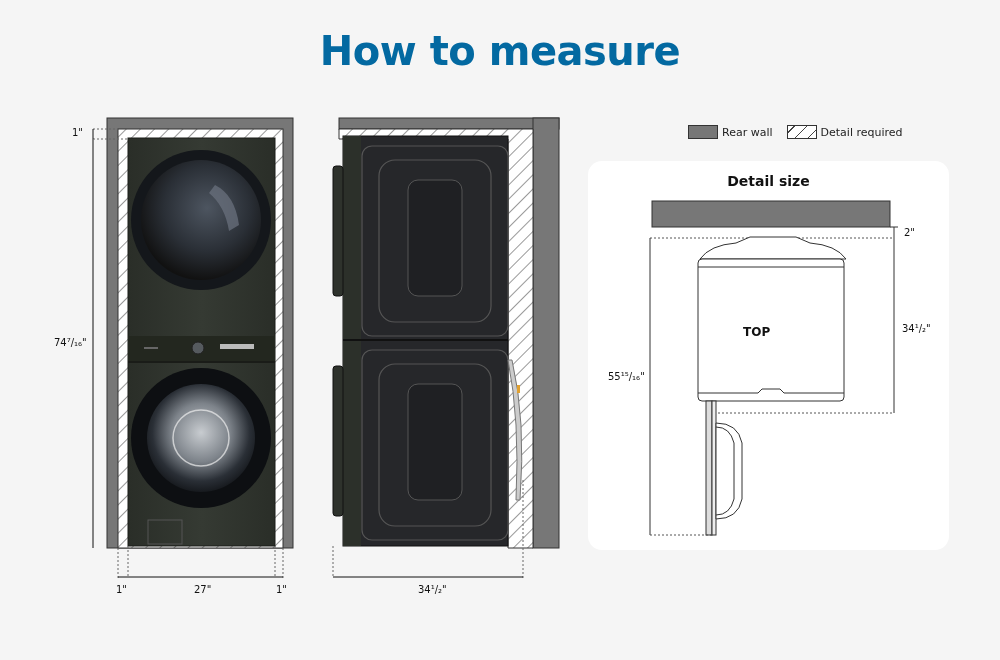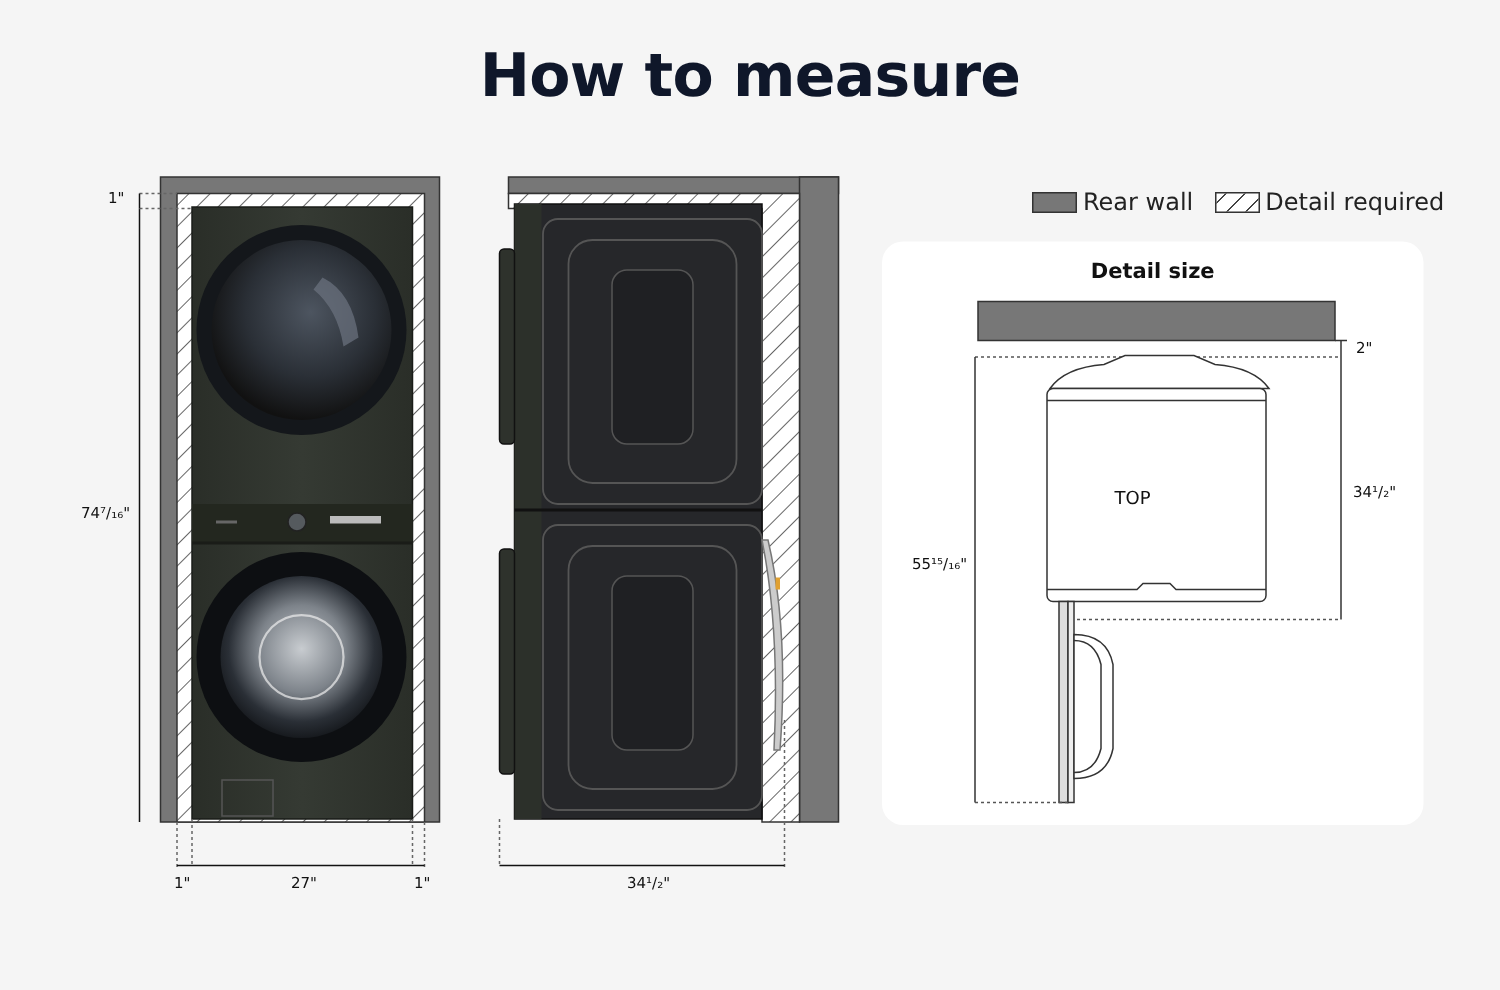--- a/index.html
+++ b/index.html
@@ -4,29 +4,29 @@
 <style>
   html, body { margin: 0; padding: 0; }
   body {
     width: 1000px; height: 660px; overflow: hidden;
     background: #f5f5f5;
     font-family: "DejaVu Sans", "Liberation Sans", sans-serif;
     position: relative;
   }
   .title {
     position: absolute; left: 0; top: 28px; width: 1000px;
-    text-align: center; font-size: 40px; font-weight: bold; color: #0f172a;
+    text-align: center; font-size: 40px; font-weight: bold; color: #0369a1;
     letter-spacing: -0.5px;
   }
   .label {
     position: absolute; font-size: 10px; color: #111; white-space: nowrap;
   }
   .legend {
     position: absolute; left: 688px; top: 125px; display: flex; align-items: center;
-    font-size: 16px; color: #222;
+    font-size: 11px; color: #222;
   }
   .legend .sw-wall {
     width: 30px; height: 14px; background: #777; border: 1px solid #333; box-sizing: border-box;
     margin-right: 4px;
   }
   .legend .sw-space {
     width: 30px; height: 14px; border: 1px solid #333; box-sizing: border-box; margin-left: 14px; margin-right: 4px;
     background: repeating-linear-gradient(135deg, #fff 0 4px, #444 4px 5px, #fff 5px 9px);
   }
   .detail-card {
@@ -168,17 +168,17 @@
     <path d="M110 232 h60 l4 -4 h18 l4 4 h60" fill="none" stroke="#333"></path>
 
     <line x1="130" y1="252" x2="306" y2="252" stroke="#555" stroke-dasharray="2,2"></line>
 
     <rect x="118" y="240" width="6" height="134" fill="#ddd" stroke="#333"></rect>
     <rect x="124" y="240" width="4" height="134" fill="#eee" stroke="#333"></rect>
     <path d="M128 262 q22 0 26 20 v56 q-4 20 -26 20 z" fill="#fff" stroke="#333"></path>
     <path d="M128 266 q14 0 18 16 v56 q-4 16 -18 16" fill="none" stroke="#333"></path>
     <line x1="62" y1="374" x2="124" y2="374" stroke="#555" stroke-dasharray="2,2"></line>
   </svg>
-  <div class="label" style="left:155px; top:164px; font-size:12px; font-weight:normal;">TOP</div>
+  <div class="label" style="left:155px; top:164px; font-size:12px; font-weight:bold;">TOP</div>
   <div class="label" style="left:316px; top:66px;">2"</div>
   <div class="label" style="left:314px; top:162px;">34¹/₂"</div>
   <div class="label" style="left:20px; top:210px;">55¹⁵/₁₆"</div>
 </div>
 
 </body></html>

